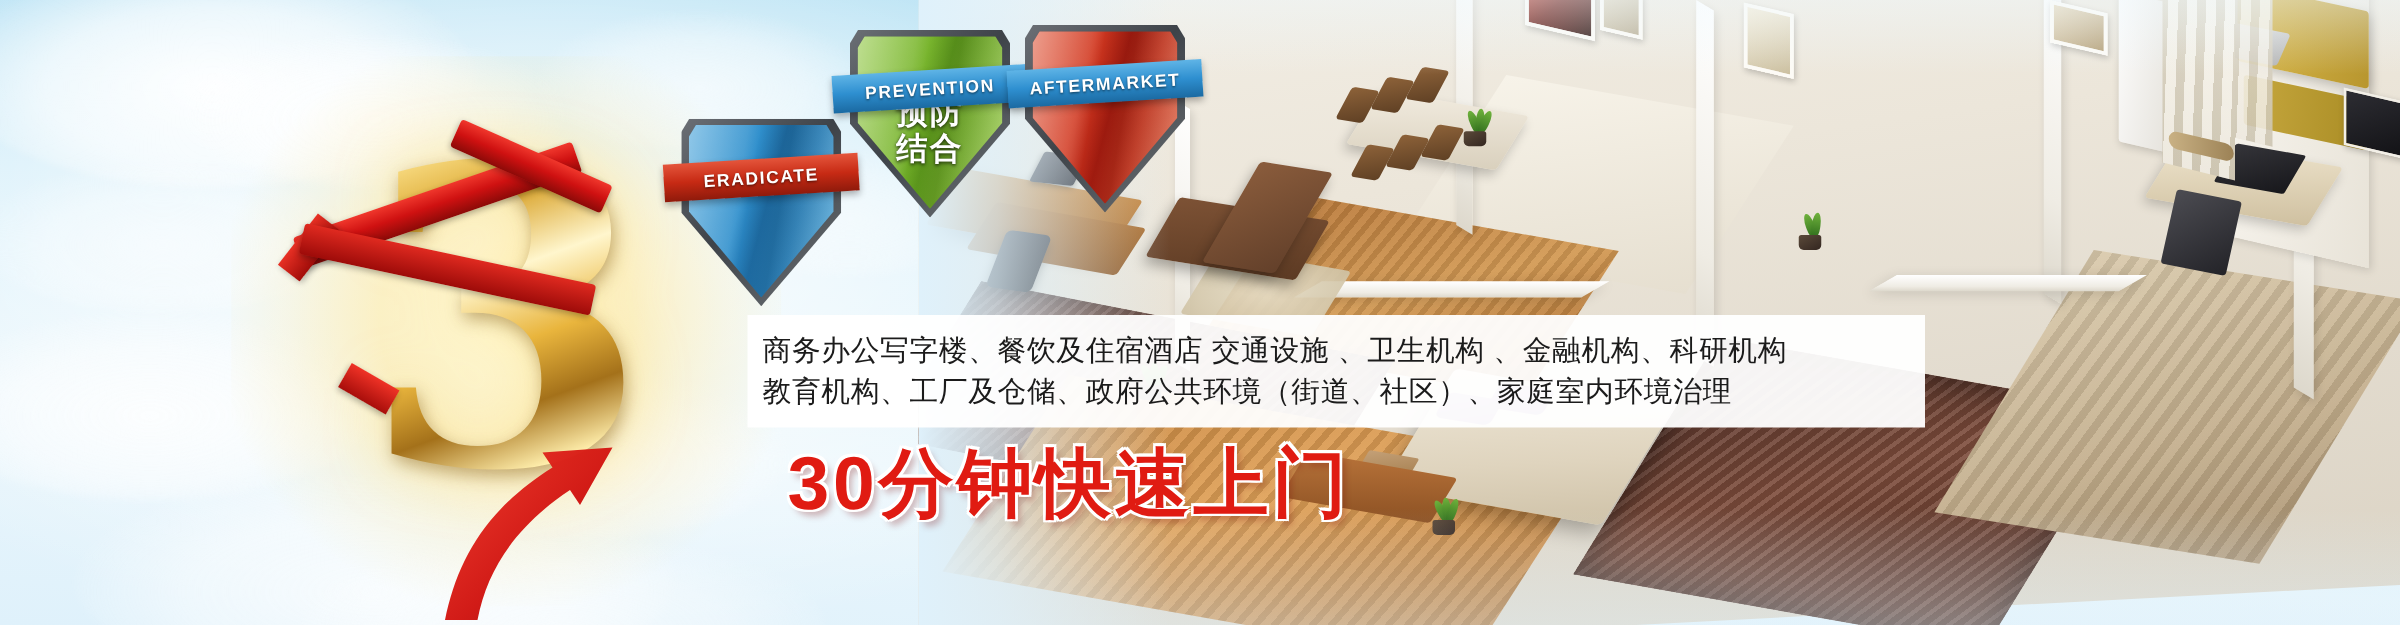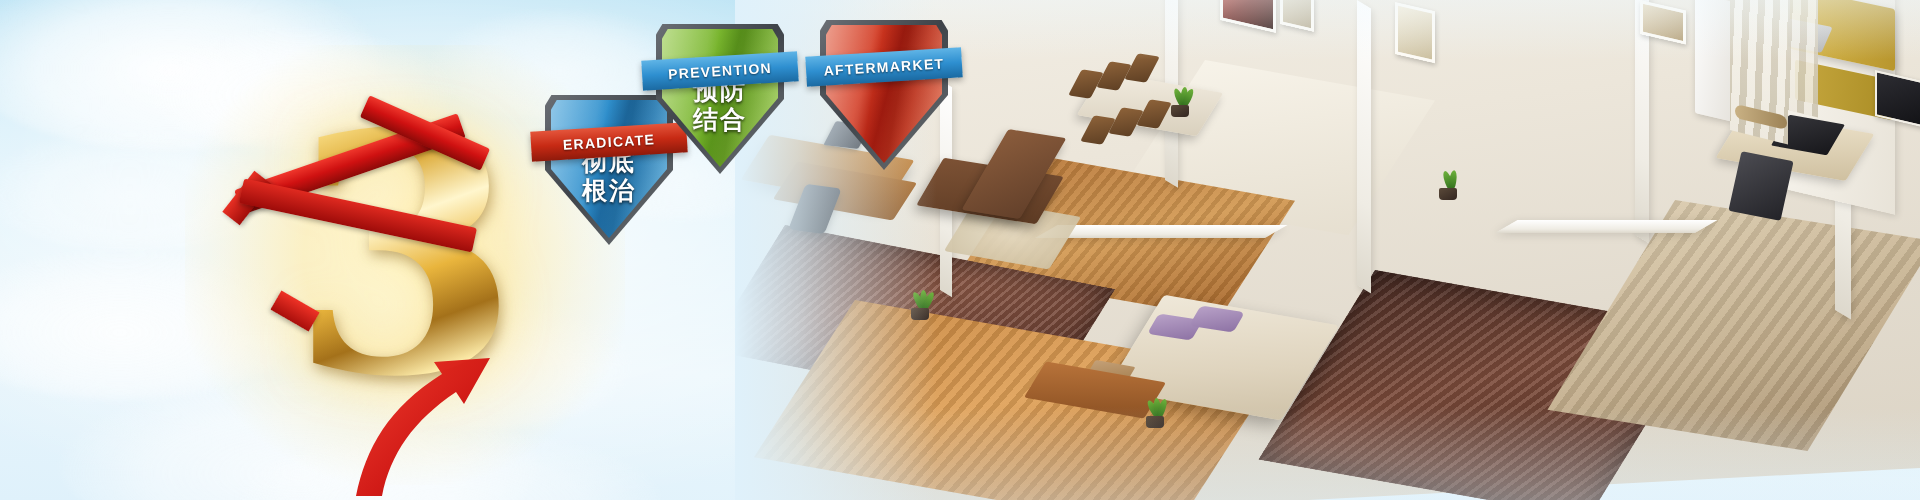--- a/index.html
+++ b/index.html
@@ -397,21 +397,21 @@
     overflow:visible;
     pointer-events:none;
   }
 
   
   .shield {
     position:absolute;
     width:128px; height:150px;
   }
   .sh-blue  { left:545px; top:95px;  }
-  .sh-green { left:656px; top:24px;  }
+  .sh-green { left:680px; top:24px;  }
   .sh-red   { left:820px; top:20px;  }
 
   .sh-body {
     position:absolute; inset:0;
     clip-path:polygon(5% 0%, 95% 0%, 100% 7%, 100% 50%, 50% 100%, 0% 50%, 0% 7%);
     background:linear-gradient(135deg,#6b6f75 0%,#3e4349 45%,#6f7478 100%);
     filter:drop-shadow(3px 7px 8px rgba(0,0,0,.35));
   }
   .sh-face {
     position:absolute; left:6px; right:6px; top:5px; bottom:7px;
@@ -616,36 +616,39 @@
         <stop offset="100%" stop-color="#8e0a08"></stop>
       </linearGradient>
     </defs>
     <path d="M 118 196 C 128 148, 150 108, 204 74 L 196 62 L 252 58 L 226 104 L 218 92 C 176 120, 152 154, 144 196 Z" fill="url(#argr)" stroke="none" opacity="0.97"></path>
   </svg>
 
   <div class="shield sh-blue">
     <div class="sh-body"></div>
     <div class="sh-face"></div>
     <div class="sh-gloss"></div>
-    <div class="sh-cn">彻底
-根治</div>
     <div class="sh-sash">ERADICATE</div>
   </div>
 
   <div class="shield sh-green">
     <div class="sh-body"></div>
     <div class="sh-face"></div>
     <div class="sh-gloss"></div>
     <div class="sh-cn">预防
 结合</div>
     <div class="sh-sash">PREVENTION</div>
   </div>
 
   <div class="shield sh-red">
     <div class="sh-body"></div>
     <div class="sh-face"></div>
     <div class="sh-gloss"></div>
     <div class="sh-sash">AFTERMARKET</div>
   </div>
 
-
+  <div class="info-box">
+    <div class="info-line">商务办公写字楼、餐饮及住宿酒店 交通设施 、卫生机构 、金融机构、科研机构</div>
+    <div class="info-line">教育机构、工厂及仓储、政府公共环境（街道、社区）、家庭室内环境治理</div>
+  </div>
+
+  <div class="headline">30分钟快速上门</div>
 
 </div>
 
 </body></html>

